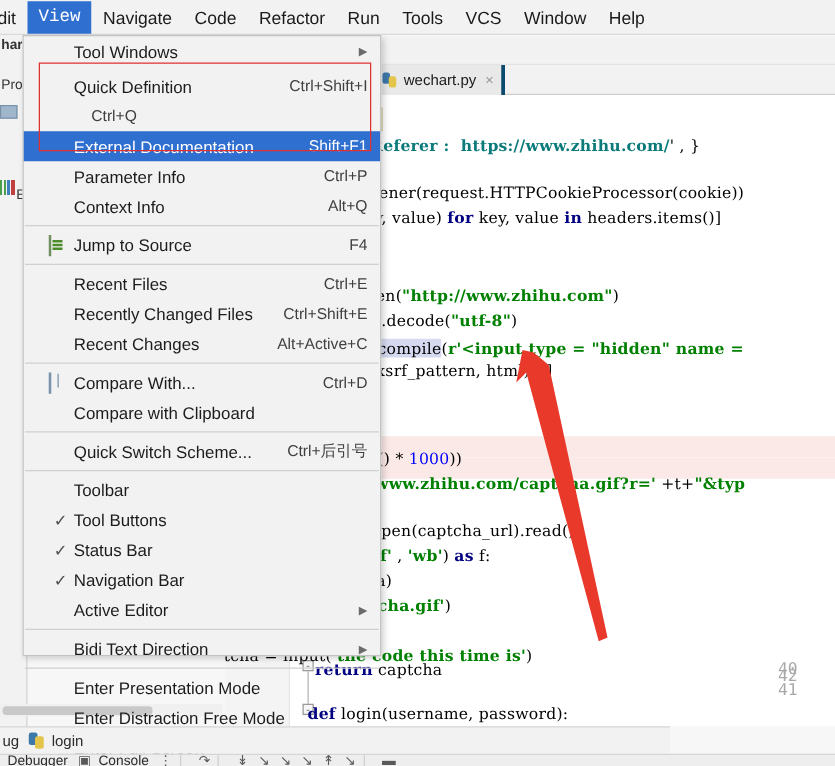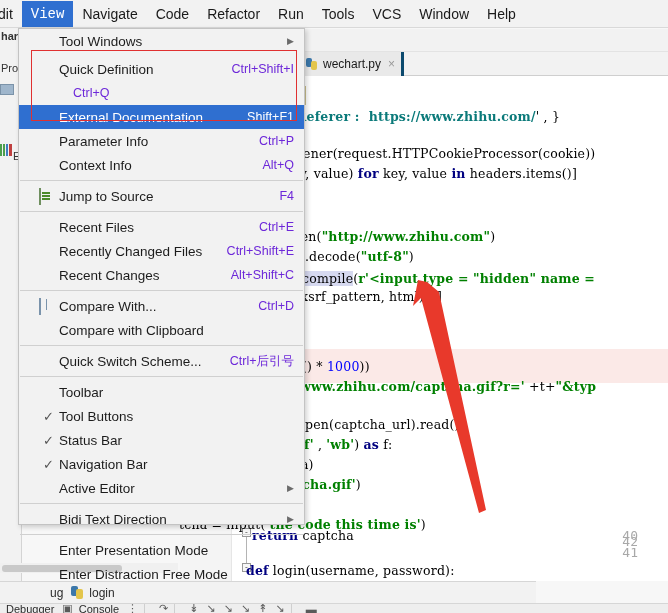--- a/index.html
+++ b/index.html
@@ -165,21 +165,21 @@
   .mitem {
     position: relative;
     height: 24px;
     display: flex; align-items: center;
     padding-left: 40px; padding-right: 10px;
     font-size: 13.5px; color: #1c1c1c;
     white-space: nowrap;
   }
   .mitem .lbl { flex: 1 1 auto; }
   .mitem .acc {
-    color: #6d28d9; font-size: 12.5px;
+    color: #404040; font-size: 12.5px;
     margin-left: 14px;
   }
   .mitem.sel { background: #2f6fd0; }
   .mitem.sel .lbl, .mitem.sel .acc { color: #ffffff; }
   .mitem .sub {
     color: #6b6b6b; font-size: 9px; margin-left: 10px;
   }
   .mitem .chk {
     position: absolute; left: 24px; top: 5px;
     font-size: 13px; color: #555;
@@ -225,21 +225,21 @@
     pointer-events: none;
   }
 
   
   .botbar {
     position: absolute; left: 0; top: 581px;
     width: 536px; height: 22px;
     background: #f2f2f2;
     border-top: 1px solid #d6d6d6;
     display: flex; align-items: center;
-    font-size: 12px; color: #2b2b2b; padding-left: 48px;
+    font-size: 12px; color: #2b2b2b;
   }
   .botbar .dbg { margin-left: 2px; }
   .botbar .pyico2 {
     width: 13px; height: 13px; margin: 0 5px 0 8px; position: relative;
   }
   .botbar .pyico2::before, .botbar .pyico2::after {
     content: ""; position: absolute; width: 7px; height: 10px; border-radius: 2px;
   }
   .botbar .pyico2::before { background: #3c78aa; left: 0; top: 0; }
   .botbar .pyico2::after  { background: #e3c54b; left: 5px; top: 3px; }
@@ -395,21 +395,21 @@
     <div class="mitem">
       <span class="lbl">Recent Files</span>
       <span class="acc">Ctrl+E</span>
     </div>
     <div class="mitem">
       <span class="lbl">Recently Changed Files</span>
       <span class="acc">Ctrl+Shift+E</span>
     </div>
     <div class="mitem">
       <span class="lbl">Recent Changes</span>
-      <span class="acc">Alt+Shift+C</span>
+      <span class="acc">Alt+Active+C</span>
     </div>
 
     <div class="msep"></div>
 
     <div class="mitem">
       <span class="mico"><span class="ico-cmp"></span></span>
       <span class="lbl">Compare With...</span>
       <span class="acc">Ctrl+D</span>
     </div>
     <div class="mitem">

